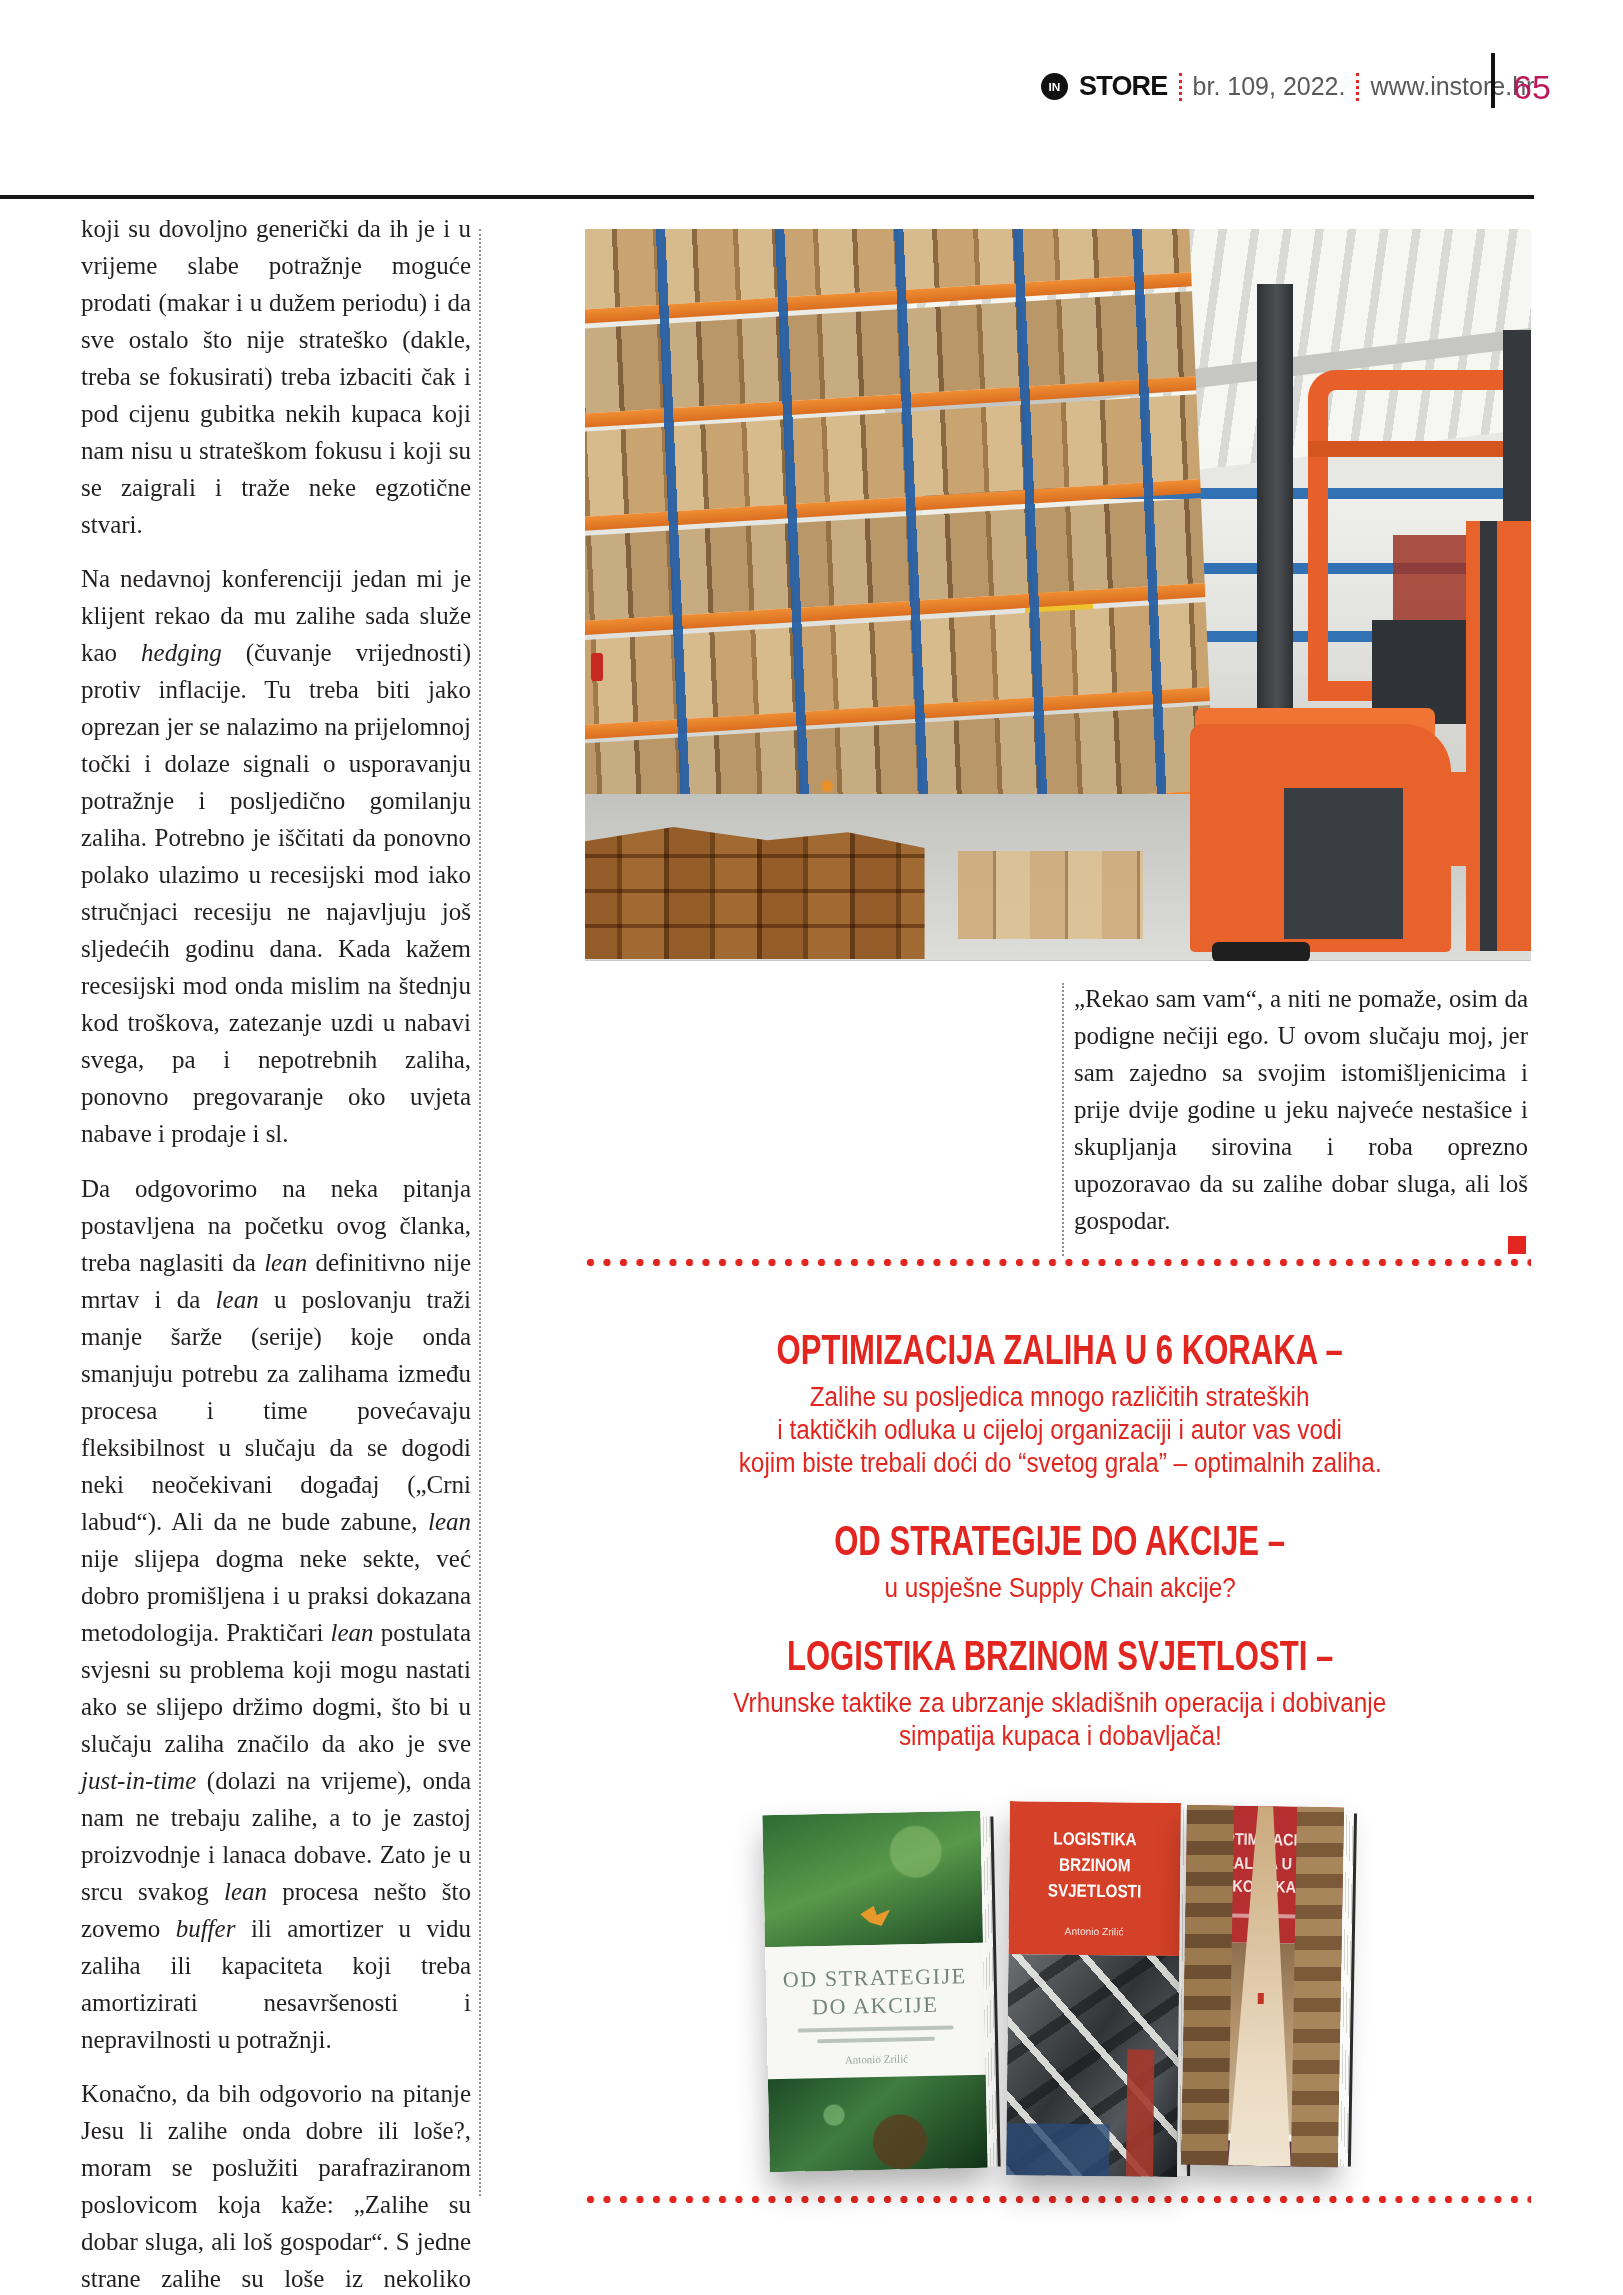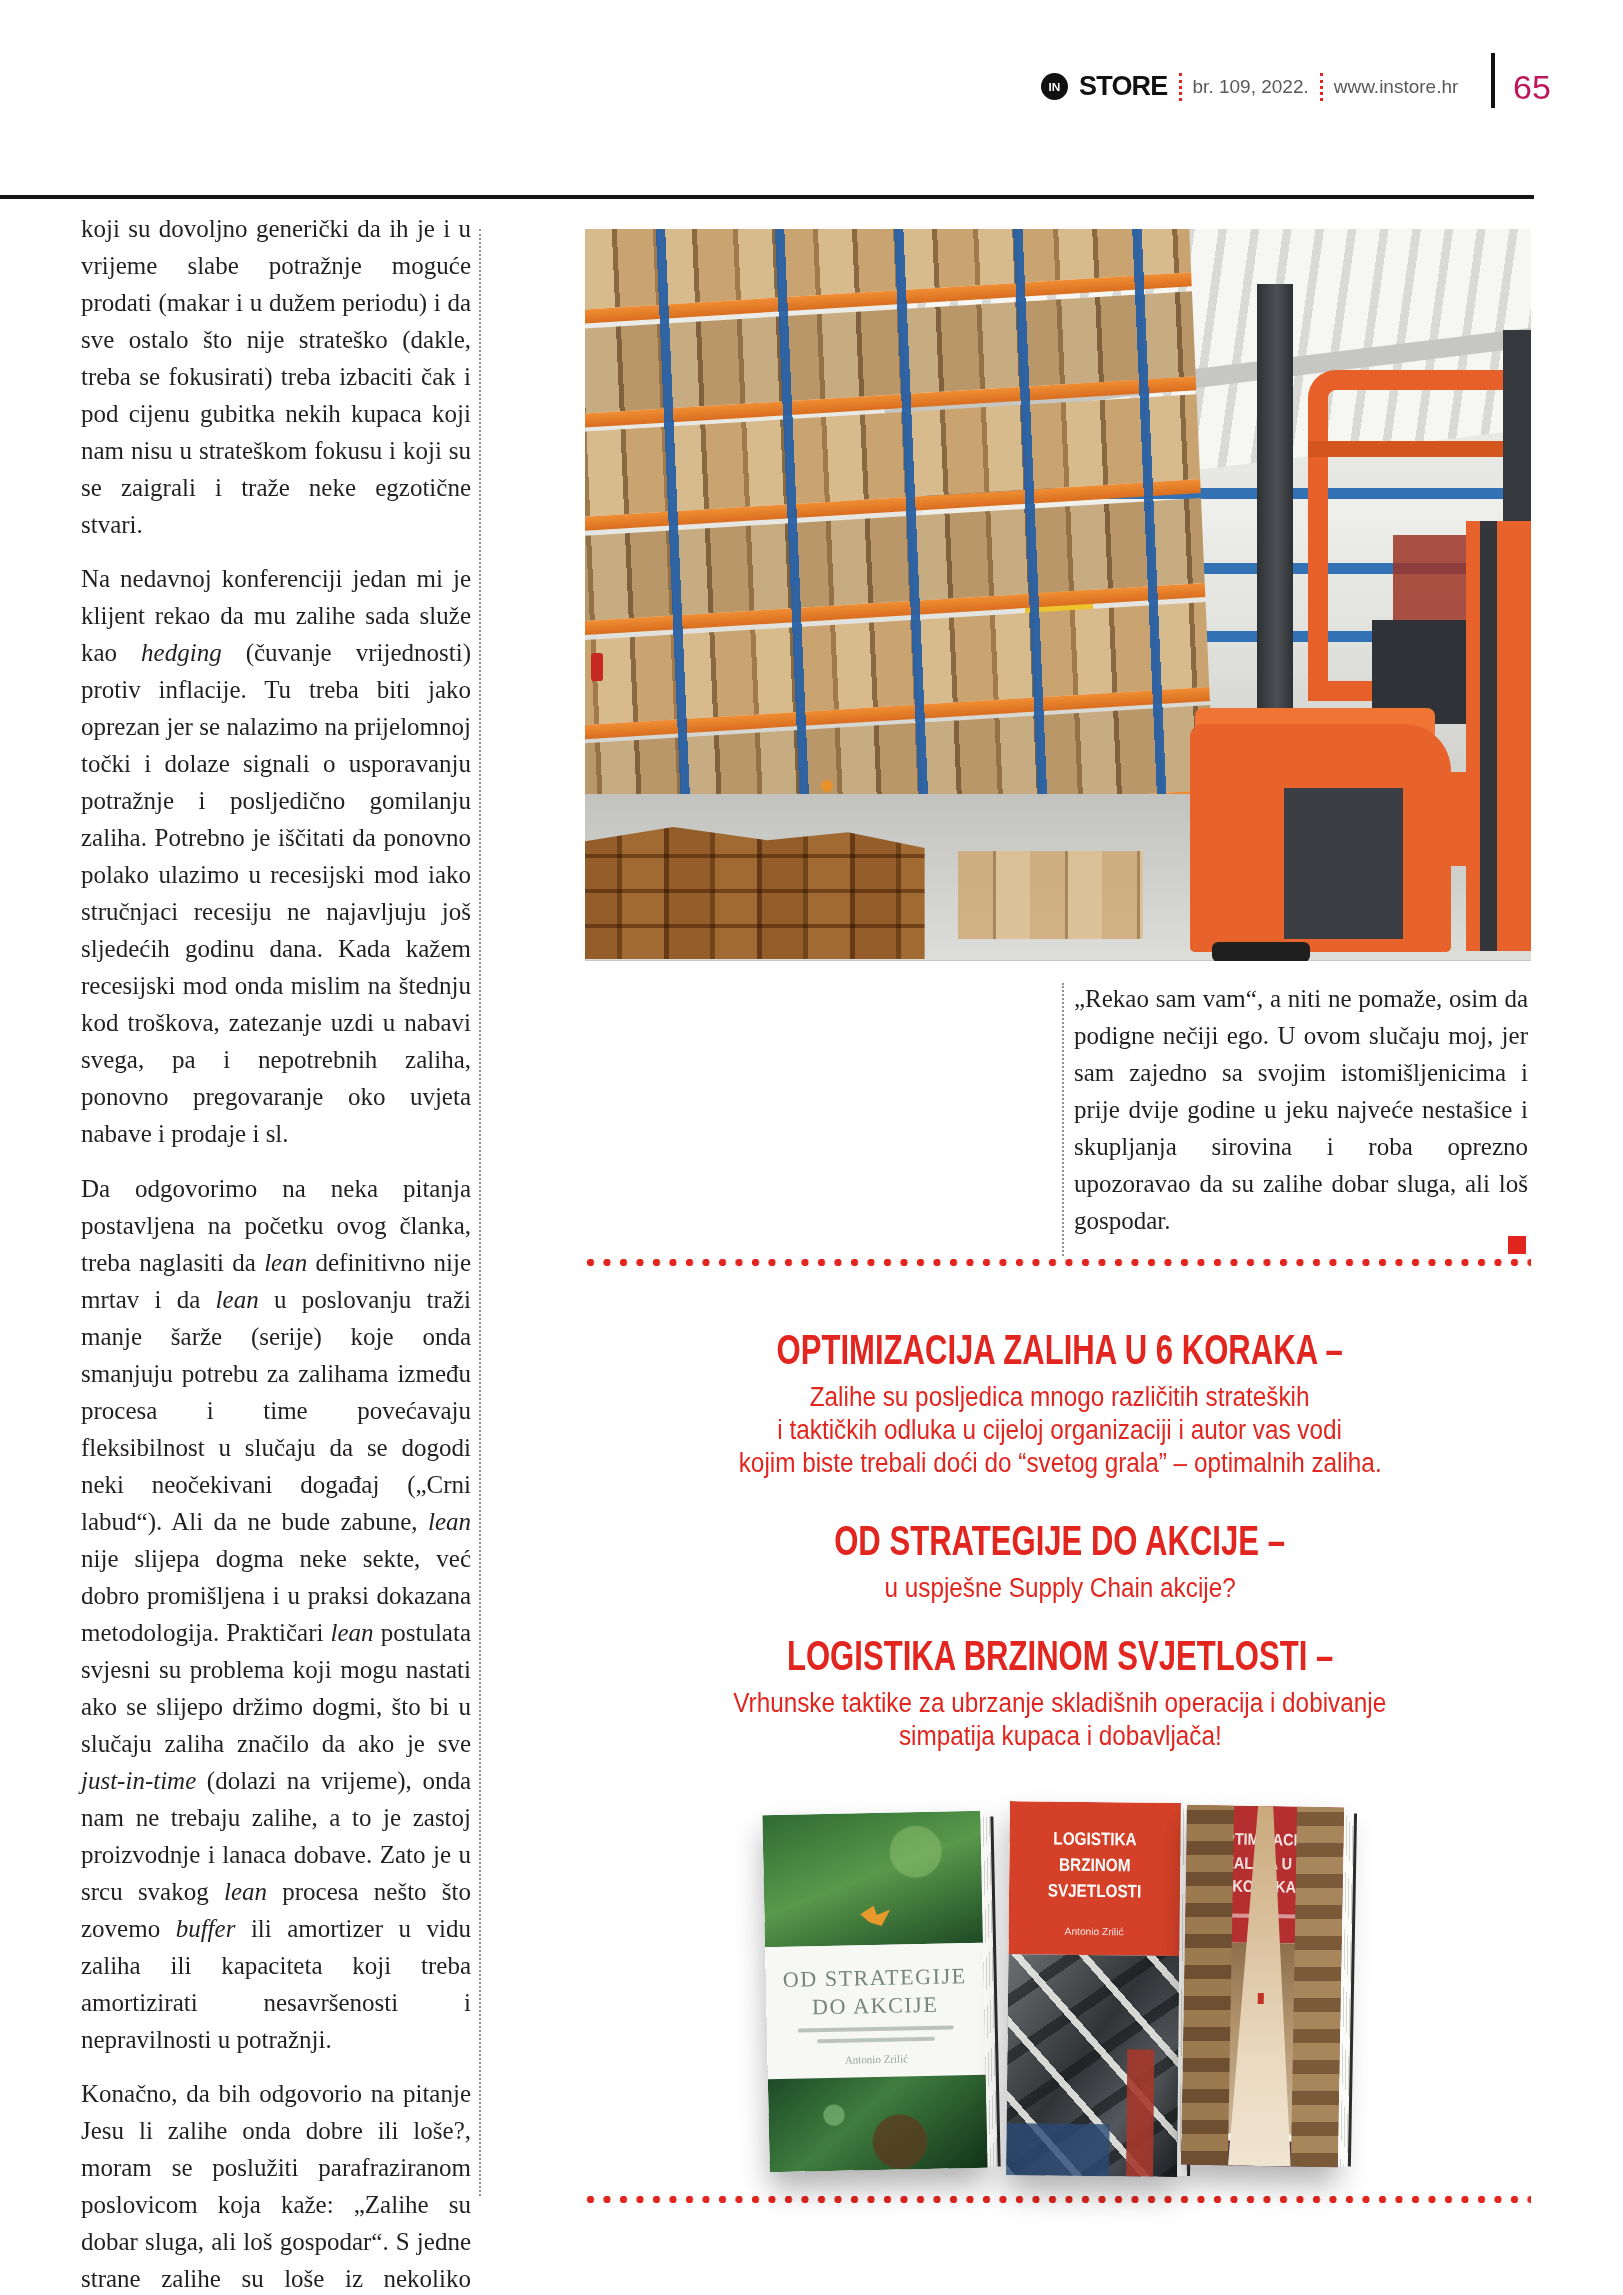--- a/index.html
+++ b/index.html
@@ -5,21 +5,21 @@
   html,body{margin:0;padding:0;background:#9a9a9a;}
   .page{position:relative;width:1623px;height:2295px;background:#ffffff;overflow:hidden;
         font-family:"Liberation Serif","DejaVu Serif",serif;color:#231f20;}
   
   .brand-row{position:absolute;left:1041px;top:71px;display:flex;align-items:center;gap:11px;
              font-family:"Liberation Sans","DejaVu Sans",sans-serif;}
   .logo-circle{width:27px;height:27px;border-radius:50%;background:#111;color:#fff;display:flex;
                align-items:center;justify-content:center;font-weight:bold;font-size:11.8px;letter-spacing:0;}
   .brand-name{font-weight:bold;font-size:27px;letter-spacing:-0.8px;color:#111;}
   .hdr-dotsep{width:0;height:28px;border-left:3.1px dotted #e2261f;}
-  .hdr-gray{font-size:19px;color:#58595b;letter-spacing:0;}
+  .hdr-gray{font-size:25px;color:#58595b;letter-spacing:0;}
   .page-bar{position:absolute;left:1491px;top:53px;width:3.9px;height:55px;background:#111;}
   .page-num{position:absolute;left:1513px;top:68px;font-family:"Liberation Sans","DejaVu Sans",sans-serif;
             font-weight:normal;font-size:34px;color:#be185d;}
   .top-rule{position:absolute;left:0;top:195px;width:1534px;height:3.9px;background:#161616;}
   
   .bodycol{position:absolute;text-align:justify;font-size:25px;line-height:37px;}
   .bodycol p{margin:0 0 17.3px 0;}
   .col-left{left:81px;top:210px;width:390px;}
   .col-mid{left:585px;top:980px;width:471px;}
   .col-right{left:1074px;top:980px;width:454px;}

